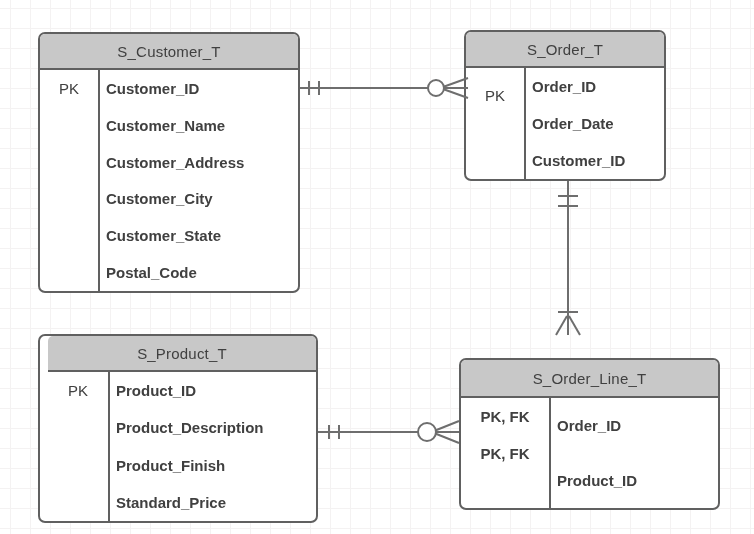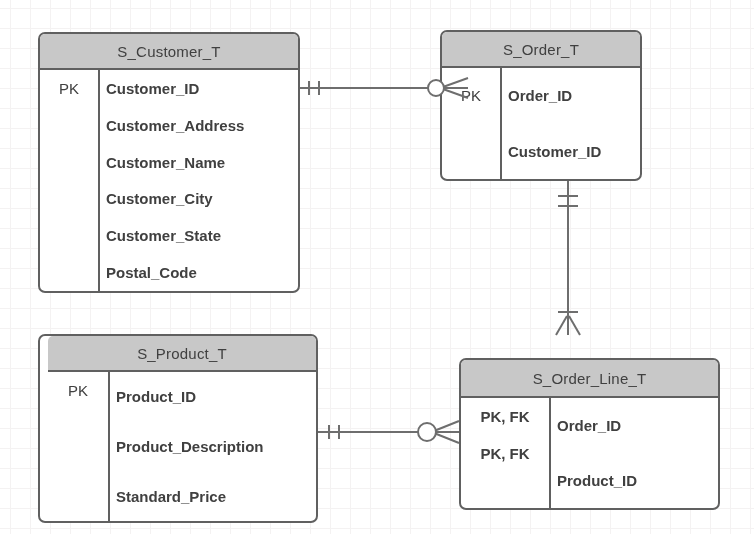--- a/index.html
+++ b/index.html
@@ -69,21 +69,21 @@
     align-items: center;
   }
   .key-col .cell { justify-content: center; padding: 0 3px; text-align: center; }
   .field-col .cell { justify-content: flex-start; padding: 0 6px; }
 
   
   #entity-customer   { left: 38px;  top: 32px;  width: 262px; height: 261px; }
   #entity-customer .entity-header { height: 34px; }
   #entity-customer .key-col { width: 58px; }
 
-  #entity-order      { left: 440px; top: 30px;  width: 202px; height: 151px; }
+  #entity-order      { left: 464px; top: 30px;  width: 202px; height: 151px; }
   #entity-order .entity-header { height: 34px; }
   #entity-order .key-col { width: 58px; }
 
   #entity-product    { left: 38px;  top: 334px; width: 280px; height: 189px; padding-left: 8px; }
   #entity-product .entity-header { height: 34px; }
   #entity-product .key-col { width: 60px; }
 
   #entity-orderline  { left: 459px; top: 335px; width: 261px; height: 152px; margin-top: 23px; }
   #entity-orderline .entity-header { height: 36px; }
   #entity-orderline .key-col { width: 88px; font-weight: bold; }
@@ -99,55 +99,57 @@
       <div class="key-col">
         <div class="cell">PK</div>
         <div class="cell"></div>
         <div class="cell"></div>
         <div class="cell"></div>
         <div class="cell"></div>
         <div class="cell"></div>
       </div>
       <div class="field-col">
         <div class="cell">Customer_ID</div>
+        <div class="cell">Customer_Name</div>
         <div class="cell">Customer_Address</div>
-        <div class="cell">Customer_Name</div>
         <div class="cell">Customer_City</div>
         <div class="cell">Customer_State</div>
         <div class="cell">Postal_Code</div>
       </div>
     </div>
   </div>
 
   <div class="entity" id="entity-order">
     <div class="entity-header">S_Order_T</div>
     <div class="entity-body">
       <div class="key-col">
         <div class="cell">PK</div>
         <div class="cell"></div>
       </div>
       <div class="field-col">
         <div class="cell">Order_ID</div>
+        <div class="cell">Order_Date</div>
         <div class="cell">Customer_ID</div>
       </div>
     </div>
   </div>
 
   <div class="entity" id="entity-product">
     <div class="entity-header">S_Product_T</div>
     <div class="entity-body">
       <div class="key-col">
         <div class="cell">PK</div>
         <div class="cell"></div>
         <div class="cell"></div>
         <div class="cell"></div>
       </div>
       <div class="field-col">
         <div class="cell">Product_ID</div>
         <div class="cell">Product_Description</div>
+        <div class="cell">Product_Finish</div>
         <div class="cell">Standard_Price</div>
       </div>
     </div>
   </div>
 
   <div class="entity" id="entity-orderline">
     <div class="entity-header">S_Order_Line_T</div>
     <div class="entity-body">
       <div class="key-col">
         <div class="cell">PK, FK</div>

